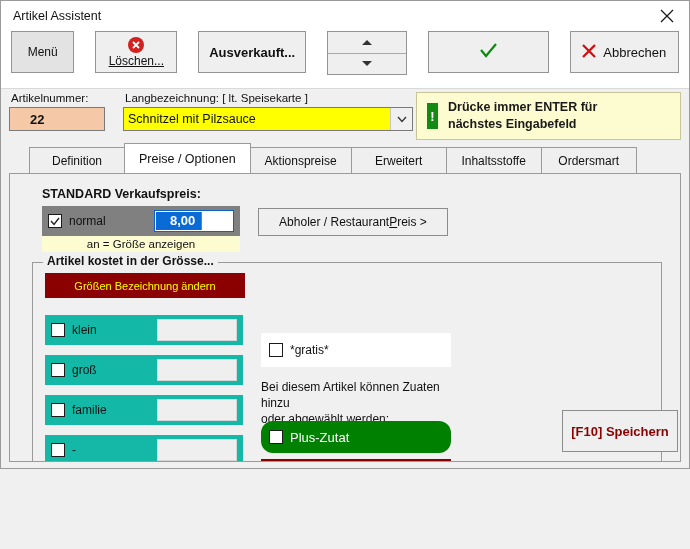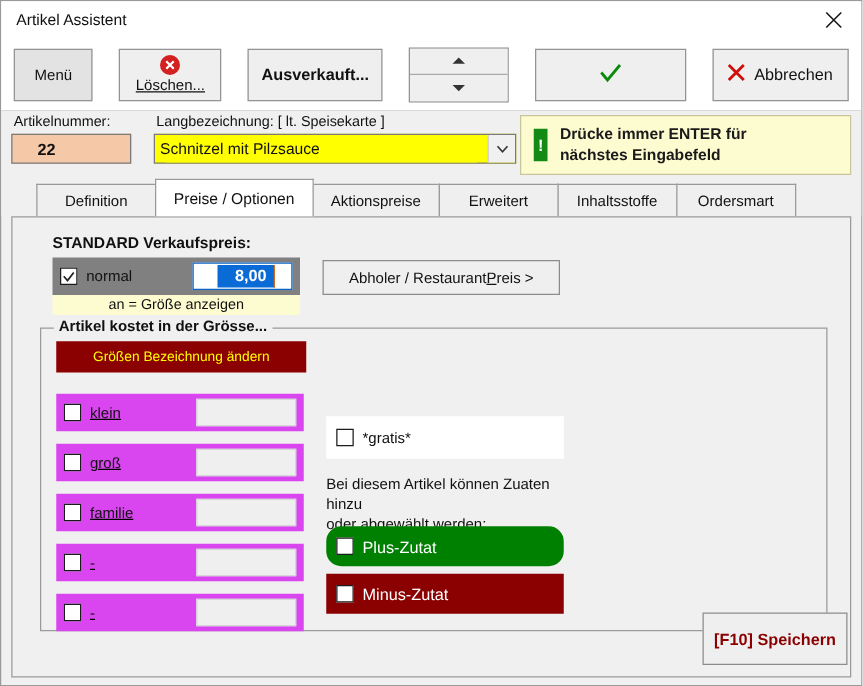--- a/index.html
+++ b/index.html
@@ -5,21 +5,21 @@
   * { box-sizing: border-box; }
   html, body { margin: 0; padding: 0; }
   body {
     width: 690px; height: 549px;
     font-family: "Liberation Sans", sans-serif;
     font-size: 12px;
     background: #f0f0f0;
     overflow: hidden;
   }
   .window {
-    width: 690px; height: 549px;
+    width: 690px; height: 469px;
     background: #f0f0f0;
     border: 1px solid #9a9a9a;
     position: relative;
     display: flex; flex-direction: column;
   }
   
   .titlebar {
     height: 30px; background: #ffffff;
     display: flex; align-items: center;
     padding: 0 0 0 12px;
@@ -29,21 +29,21 @@
   .titlebar-spacer { flex: 1; }
   .close-btn {
     width: 44px; height: 30px;
     display: flex; align-items: center; justify-content: center;
     cursor: pointer;
   }
   .close-btn svg { display: block; }
   
   .toolbar {
     height: 58px; background: #ffffff;
-    display: flex; align-items: center;
+    display: flex; 
     padding: 0 10px;
     gap: 21px;
     flex: 0 0 58px;
     border-bottom: 1px solid #d9d9d9;
   }
   .tbtn {
     border: 1px solid #949494;
     background: #efefef;
     height: 42px;
     display: flex; align-items: center; justify-content: center;
@@ -188,21 +188,21 @@
     margin-left: auto;
     width: 80px; height: 22px;
     background: #ffffff; border: 1px solid #0b63c6;
     display: flex; align-items: center; justify-content: flex-start;
   }
   .price-sel {
     background: #0a6bd6; color: #ffffff;
     font-size: 13px; font-weight: bold;
     padding: 1px 6px 1px 14px;
     height: 18px; line-height: 16px;
-    margin-left: 19px;
+    margin-left: 1px;
     border-right: 1px solid #d2691e;
   }
   .an-note {
     position: absolute; left: 32px; top: 62px;
     width: 198px; height: 16px;
     background: #fdfbd0;
     display: flex; align-items: center; justify-content: center;
     font-size: 11.5px; color: #111;
   }
   .abholer-btn {
@@ -228,24 +228,23 @@
   .groessen-btn {
     position: absolute; left: 12px; top: 10px;
     width: 200px; height: 25px;
     background: #8b0000; color: #ffff00;
     display: flex; align-items: center; justify-content: center;
     font-size: 11px; cursor: pointer;
   }
   .size-row {
     position: absolute; left: 12px;
     width: 198px; height: 30px;
-    background: #d946ef;
+    background: #14b8a6;
     display: flex; align-items: center;
     padding: 0 6px;
-    text-decoration: underline;
   }
   .size-row .cblabel { font-size: 12px; color: #111; margin-left: 7px; }
   .size-row .sinput {
     margin-left: auto;
     width: 80px; height: 22px;
     background: #efefef; border: 1px solid #d6d6d6;
   }
   .gratis-panel {
     position: absolute; left: 228px; top: 70px;
     width: 190px; height: 34px;

